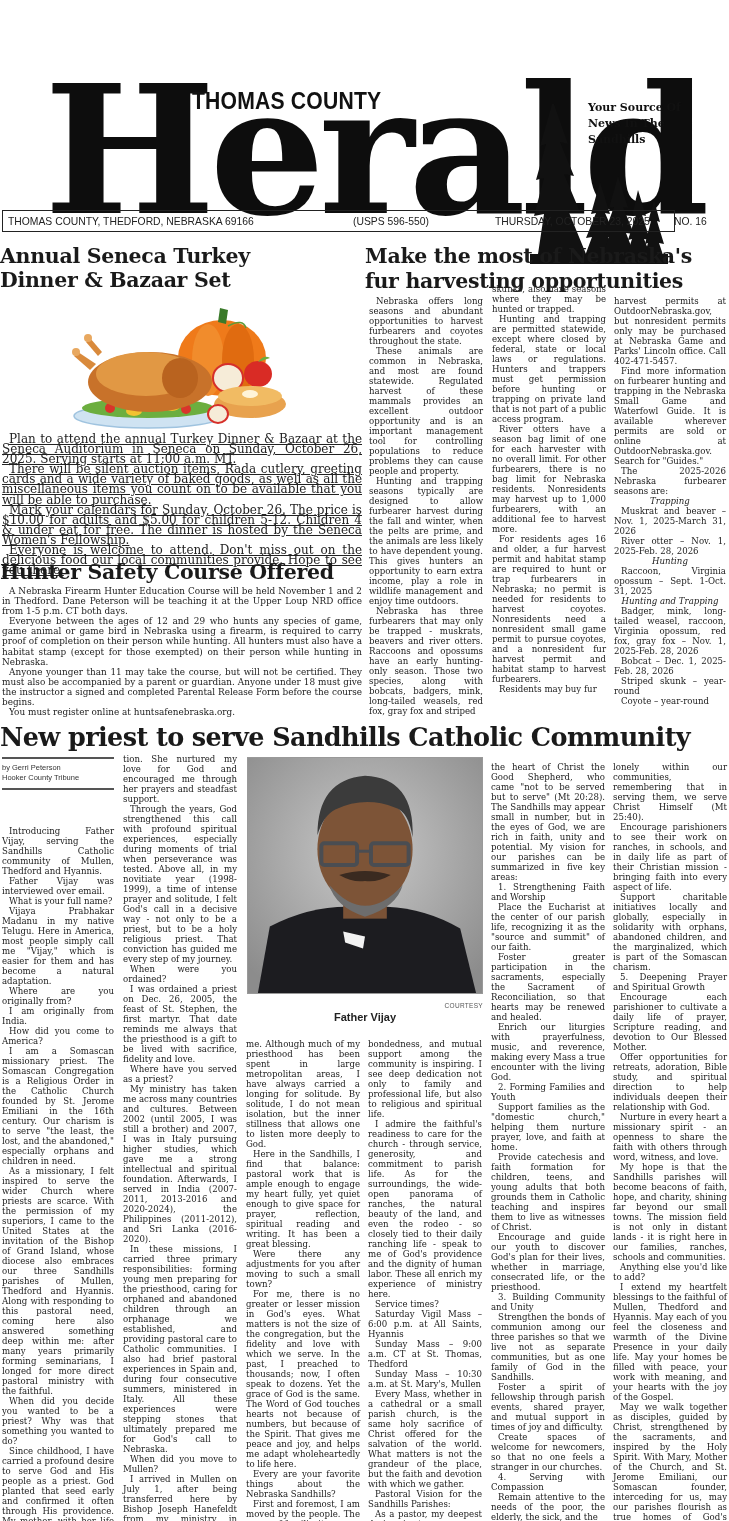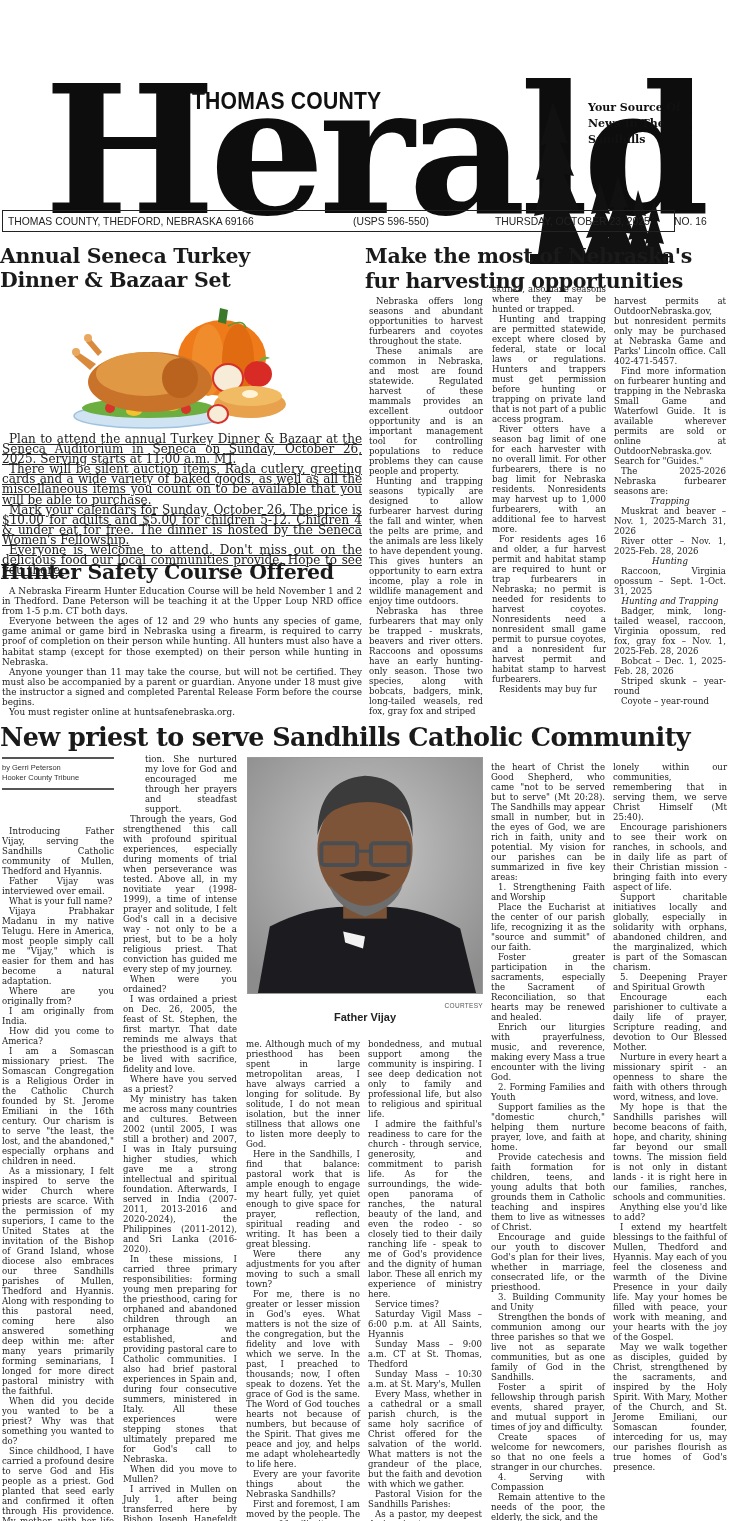--- a/index.html
+++ b/index.html
@@ -181,21 +181,21 @@
       <p>Vijaya Prabhakar Madanu in my native Telugu. Here in America, most people simply call me "Vijay," which is easier for them and has become a natural adaptation.</p>
       <p>Where are you originally from?</p>
       <p>I am originally from India.</p>
       <p>How did you come to America?</p>
       <p>I am a Somascan missionary priest. The Somascan Congregation is a Religious Order in the Catholic Church founded by St. Jerome Emiliani in the 16th century. Our charism is to serve "the least, the lost, and the abandoned," especially orphans and children in need.</p>
       <p>As a missionary, I felt inspired to serve the wider Church where priests are scarce. With the permission of my superiors, I came to the United States at the invitation of the Bishop of Grand Island, whose diocese also embraces our three Sandhills parishes of Mullen, Thedford and Hyannis. Along with responding to this pastoral need, coming here also answered something deep within me: after many years primarily forming seminarians, I longed for more direct pastoral ministry with the faithful.</p>
       <p>When did you decide you wanted to be a priest? Why was that something you wanted to do?</p>
       <p>Since childhood, I have carried a profound desire to serve God and His people as a priest. God planted that seed early and confirmed it often through His providence. My mother, with her life of prayer and holiness, was the greatest human influence on my voca-</p>
     </div>
   <div class="body priest-c2" id="pc2">
-      <p style="text-indent: 0px; margin-left: 22px;">tion. She nurtured my love for God and encouraged me through her prayers and steadfast support.</p>
+      <p style="text-indent: 0px;">tion. She nurtured my love for God and encouraged me through her prayers and steadfast support.</p>
       <p>Through the years, God strengthened this call with profound spiritual experiences, especially during moments of trial when perseverance was tested. Above all, in my novitiate year (1998-1999), a time of intense prayer and solitude, I felt God's call in a decisive way - not only to be a priest, but to be a holy religious priest. That conviction has guided me every step of my journey.</p>
       <p>When were you ordained?</p>
       <p>I was ordained a priest on Dec. 26, 2005, the feast of St. Stephen, the first martyr. That date reminds me always that the priesthood is a gift to be lived with sacrifice, fidelity and love.</p>
       <p>Where have you served as a priest?</p>
       <p>My ministry has taken me across many countries and cultures. Between 2002 (until 2005, I was still a brother) and 2007, I was in Italy pursuing higher studies, which gave me a strong intellectual and spiritual foundation. Afterwards, I served in India (2007-2011, 2013-2016 and 2020-2024), the Philippines (2011-2012), and Sri Lanka (2016-2020).</p>
       <p>In these missions, I carried three primary responsibilities: forming young men preparing for the priesthood, caring for orphaned and abandoned children through an orphanage we established, and providing pastoral care to Catholic communities. I also had brief pastoral experiences in Spain and, during four consecutive summers, ministered in Italy. All these experiences were stepping stones that ultimately prepared me for God's call to Nebraska.</p>
       <p>When did you move to Mullen?</p>
       <p>I arrived in Mullen on July 1, after being transferred here by Bishop Joseph Hanefeldt from my ministry in Grand Island. Life here fascinates</p>
     </div>
 
@@ -258,19 +258,20 @@
       <p>Create spaces of welcome for newcomers, so that no one feels a stranger in our churches.</p>
       <p>4. Serving with Compassion</p>
       <p>Remain attentive to the needs of the poor, the elderly, the sick, and the</p>
     </div>
   <div class="body priest-c6" id="pc6">
       <p style="text-indent: 0px;">lonely within our communities, remembering that in serving them, we serve Christ Himself (Mt 25:40).</p>
       <p>Encourage parishioners to see their work on ranches, in schools, and in daily life as part of their Christian mission - bringing faith into every aspect of life.</p>
       <p>Support charitable initiatives locally and globally, especially in solidarity with orphans, abandoned children, and the marginalized, which is part of the Somascan charism.</p>
       <p>5. Deepening Prayer and Spiritual Growth</p>
       <p>Encourage each parishioner to cultivate a daily life of prayer, Scripture reading, and devotion to Our Blessed Mother.</p>
+      <p>Offer opportunities for retreats, adoration, Bible study, and spiritual direction to help individuals deepen their relationship with God.</p>
       <p>Nurture in every heart a missionary spirit - an openness to share the faith with others through word, witness, and love.</p>
       <p>My hope is that the Sandhills parishes will become beacons of faith, hope, and charity, shining far beyond our small towns. The mission field is not only in distant lands - it is right here in our families, ranches, schools and communities.</p>
       <p>Anything else you'd like to add?</p>
       <p>I extend my heartfelt blessings to the faithful of Mullen, Thedford and Hyannis. May each of you feel the closeness and warmth of the Divine Presence in your daily life. May your homes be filled with peace, your work with meaning, and your hearts with the joy of the Gospel.</p>
       <p>May we walk together as disciples, guided by Christ, strengthened by the sacraments, and inspired by the Holy Spirit. With Mary, Mother of the Church, and St. Jerome Emiliani, our Somascan founder, interceding for us, may our parishes flourish as true homes of God's presence.</p>
     </div>
 </article>
 
 </body></html>

